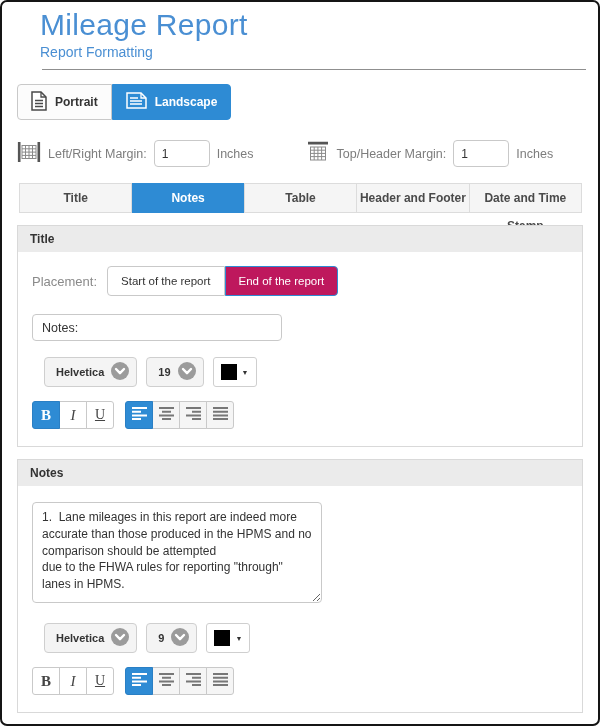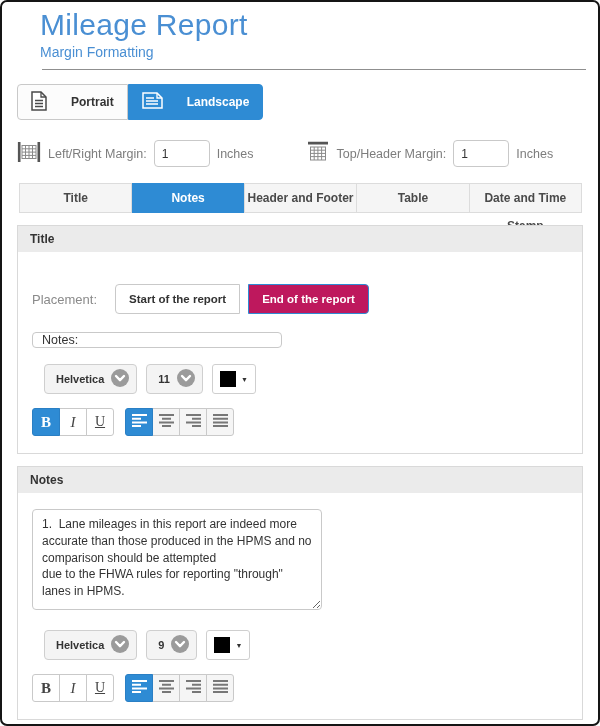--- a/index.html
+++ b/index.html
@@ -9,21 +9,21 @@
 
   
   .header { padding:6px 0 0 38px; }
   .title { color:#4a8fd3; font-size:30px; font-weight:300; letter-spacing:.3px; }
   .subtitle { color:#4a8fd3; font-size:14px; margin-top:2px; }
   .desc { margin:11px 0 0 12px; color:#6e6e6e; font-size:12px; }
   .divider { margin:9px 12px 0 40px; border-top:1px solid #8f8f8f; height:0; }
 
   
   .orient-row { margin:14px 0 0 15px; display:flex; }
-  .orient-btn { display:flex; align-items:center; gap:24px; height:36px; padding:0 13px;
+  .orient-btn { display:flex; align-items:center; gap:8px; height:36px; padding:0 13px;
                 border:1px solid #c9c9c9; background:#fcfcfc; font-size:12px; font-weight:bold; color:#333; cursor:pointer; }
   .orient-btn:first-child { border-radius:4px 0 0 4px; }
   .orient-btn.active { background:#2e8bd4; border-color:#2e8bd4; color:#fff; border-radius:0 4px 4px 0;justify-content:center; }
 
   
   .margin-row { margin:20px 0 0 15px; display:flex; align-items:center; }
   .margin-group { display:flex; align-items:center; gap:7px; }
   .margin-group + .margin-group { margin-left:52px; }
   .margin-label, .unit-label { color:#7d7d7d; font-size:12.5px; }
   .margin-input { width:56px; height:27px; border:1px solid #c9c9c9; border-radius:4px;
@@ -35,28 +35,28 @@
          color:#4a4a4a; border-right:1px solid #dcdcdc; cursor:pointer; }
   .tab:last-child { border-right:none; }
   .tab.active { background:#2e8bd4; color:#fff; margin:-1px 0; height:30px; line-height:30px; }
 
   
   .panel { margin:12px 15px 0 15px; border:1px solid #d9d9d9; }
   .panel-header { background:#ebebeb; padding:6px 12px; font-size:12px; font-weight:bold; color:#333; }
   .panel-body { padding:14px 14px 17px; background:#fff; }
 
   
-  .placement-row { display:flex; align-items:center; margin-top:18px;gap:8px; }
+  .placement-row { display:flex; align-items:center; margin-top:0; }
   .placement-label { color:#8a8a8a; font-size:13px; margin-right:10px; }
-  .seg-btn { height:30px; padding:8px 13px; font-size:11.5px; font-weight:bold; color:#333;
+  .seg-btn { height:30px; padding:8px 13px; font-size:11.5px; font-weight:normal; color:#333;
              background:#fff; border:1px solid #c9c9c9; cursor:pointer; font-family:inherit; }
   .seg-btn:first-of-type { border-radius:4px 0 0 4px; }
   .seg-btn.active { background:#be185d; color:#fff; border-color:#2e8bd4; border-radius:0 4px 4px 0; }
 
-  .text-input { margin-top:18px; display:block; width:250px; height:16px; border:1px solid #c9c9c9;
+  .text-input { margin-top:18px; display:block; width:250px; height:27px; border:1px solid #c9c9c9;
                 border-radius:4px; font-size:12.5px; padding:0 9px; color:#333; font-family:inherit; }
 
   
   .font-row { margin-top:16px; display:flex; gap:9px; align-items:center;margin-left:12px; }
   .dd { display:flex; align-items:center; gap:7px; height:30px; padding:0 7px 0 11px; background:#f4f4f4;
         border:1px solid #cfcfcf; border-radius:4px; font-size:11px; font-weight:bold; color:#333; cursor:pointer; }
   .color-btn { display:flex; align-items:center; gap:5px; height:30px; padding:0 7px; background:#fff;
                border:1px solid #cfcfcf; border-radius:3px; cursor:pointer; }
   .swatch { width:16px; height:16px; }
   .caret { font-size:7px; color:#333; line-height:1; }
@@ -78,21 +78,21 @@
                 padding:6px 9px; font-family:"Liberation Sans",sans-serif; font-size:12px; color:#333;
                 line-height:1.4; resize:both; }
 </style>
 </head>
 <body>
 
 <div class="window">
 
   <div class="header">
     <div class="title">Mileage Report</div>
-    <div class="subtitle">Margin Formatting</div>
+    <div class="subtitle">Report Formatting</div>
   </div>
   <div class="divider"></div>
 
   <div class="orient-row">
     <div class="orient-btn">
       <span>
         <svg width="16" height="20" viewBox="0 0 16 20">
           <path d="M1 1 h9 l5 5 v13 h-14 z" fill="#fff" stroke="#4a4a4a" stroke-width="1.5"></path>
           <path d="M10 1 v5 h5" fill="none" stroke="#4a4a4a" stroke-width="1.3"></path>
           <path d="M4 9.5 h8 M4 12.5 h8 M4 15.5 h8" stroke="#4a4a4a" stroke-width="1.3"></path>
@@ -136,22 +136,22 @@
       </span>
       <span class="margin-label">Top/Header Margin:</span>
       <input class="margin-input" type="text" value="1" style="">
       <span class="unit-label">Inches</span>
     </div>
   </div>
 
   <div class="tabs">
     <div class="tab">Title</div>
     <div class="tab active">Notes</div>
+    <div class="tab">Table</div>
     <div class="tab">Header and Footer</div>
-    <div class="tab">Table</div>
     <div class="tab">Date and Time Stamp</div>
   </div>
 
   <div class="panel">
     <div class="panel-header">Title</div>
     <div class="panel-body">
       <div class="placement-row">
         <span class="placement-label">Placement:</span>
         <button class="seg-btn">Start of the report</button>
         <button class="seg-btn active">End of the report</button>
@@ -161,21 +161,21 @@
         <div class="dd">
           <span>Helvetica</span>
           <span>
             <svg width="18" height="18" viewBox="0 0 18 18">
                 <circle cx="9" cy="9" r="9" fill="#9b9b9b"></circle>
                 <path d="M5 7 L9 11.2 L13 7" stroke="#fff" stroke-width="2.4" fill="none" stroke-linecap="round" stroke-linejoin="round"></path>
               </svg>
           </span>
         </div>
         <div class="dd">
-          <span>11</span>
+          <span>19</span>
           <span>
             <svg width="18" height="18" viewBox="0 0 18 18">
                 <circle cx="9" cy="9" r="9" fill="#9b9b9b"></circle>
                 <path d="M5 7 L9 11.2 L13 7" stroke="#fff" stroke-width="2.4" fill="none" stroke-linecap="round" stroke-linejoin="round"></path>
               </svg>
           </span>
         </div>
         <div class="color-btn">
           <span class="swatch" style="background:#000"></span>
           <span class="caret">▼</span>

